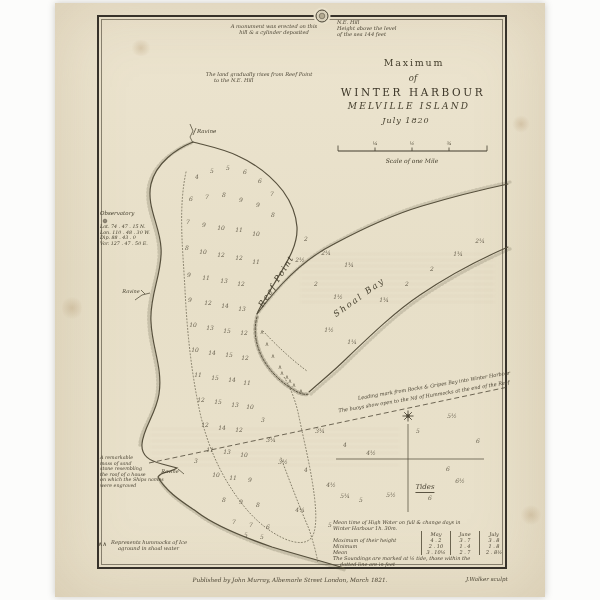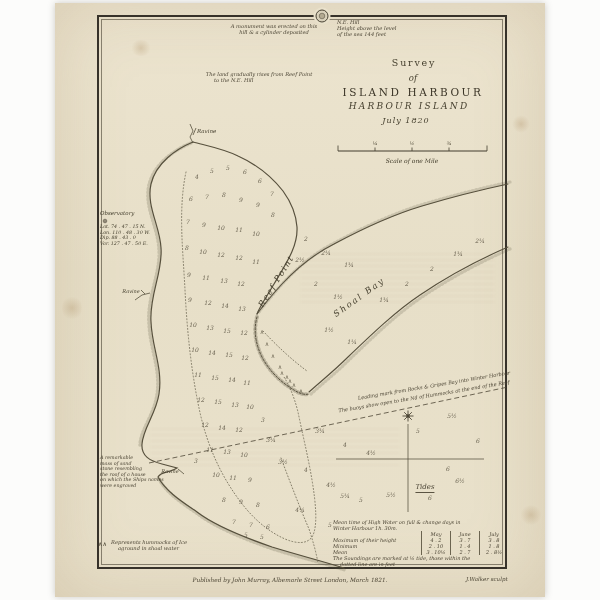--- a/index.html
+++ b/index.html
@@ -125,24 +125,24 @@
 <div class="lbl note c" style="left:274px;top:26px;font-size:5.2px">A monument was erected on this</div>
 <div class="lbl note c" style="left:274px;top:32px;font-size:5.2px">hill &amp; a cylinder deposited</div>
 
 <div class="lbl note" style="left:337px;top:19px;font-size:5.2px">N.E. Hill</div>
 <div class="lbl note" style="left:337px;top:25px;font-size:5.2px">Height above the level</div>
 <div class="lbl note" style="left:337px;top:31px;font-size:5.2px">of the sea 144 feet</div>
 
 <div class="lbl note c" style="left:259px;top:74px;font-size:5.2px">The land gradually rises from Reef Point</div>
 <div class="lbl note" style="left:214px;top:77px;font-size:5.2px">to the N.E. Hill</div>
 
-<div class="lbl t-survey c" style="left:414px;top:62px">Survey</div>
+<div class="lbl t-survey c" style="left:414px;top:62px">Maximum</div>
 <div class="lbl t-of c" style="left:413px;top:78px">of</div>
-<div class="lbl t-main c" style="left:413px;top:92px">ISLAND HARBOUR</div>
-<div class="lbl t-sub c" style="left:409px;top:106px">HARBOUR ISLAND</div>
+<div class="lbl t-main c" style="left:413px;top:92px">WINTER HARBOUR</div>
+<div class="lbl t-sub c" style="left:409px;top:106px">MELVILLE ISLAND</div>
 <div class="lbl t-date c" style="left:406px;top:120px">July 1820</div>
 
 <div class="lbl it c" style="left:375px;top:143px;font-size:4.8px">¼</div>
 <div class="lbl it c" style="left:412px;top:143px;font-size:4.8px">½</div>
 <div class="lbl it c" style="left:449px;top:143px;font-size:4.8px">¾</div>
 <div class="lbl it c" style="left:412px;top:160px;font-size:6px">Scale of one Mile</div>
 
 <div class="lbl it" style="left:197px;top:128px;font-size:5.5px">Ravine</div>
 <div class="lbl it c" style="left:131px;top:291px;font-size:5px">Ravine</div>
 <div class="lbl it c" style="left:170px;top:471px;font-size:5px">Ravine</div>

